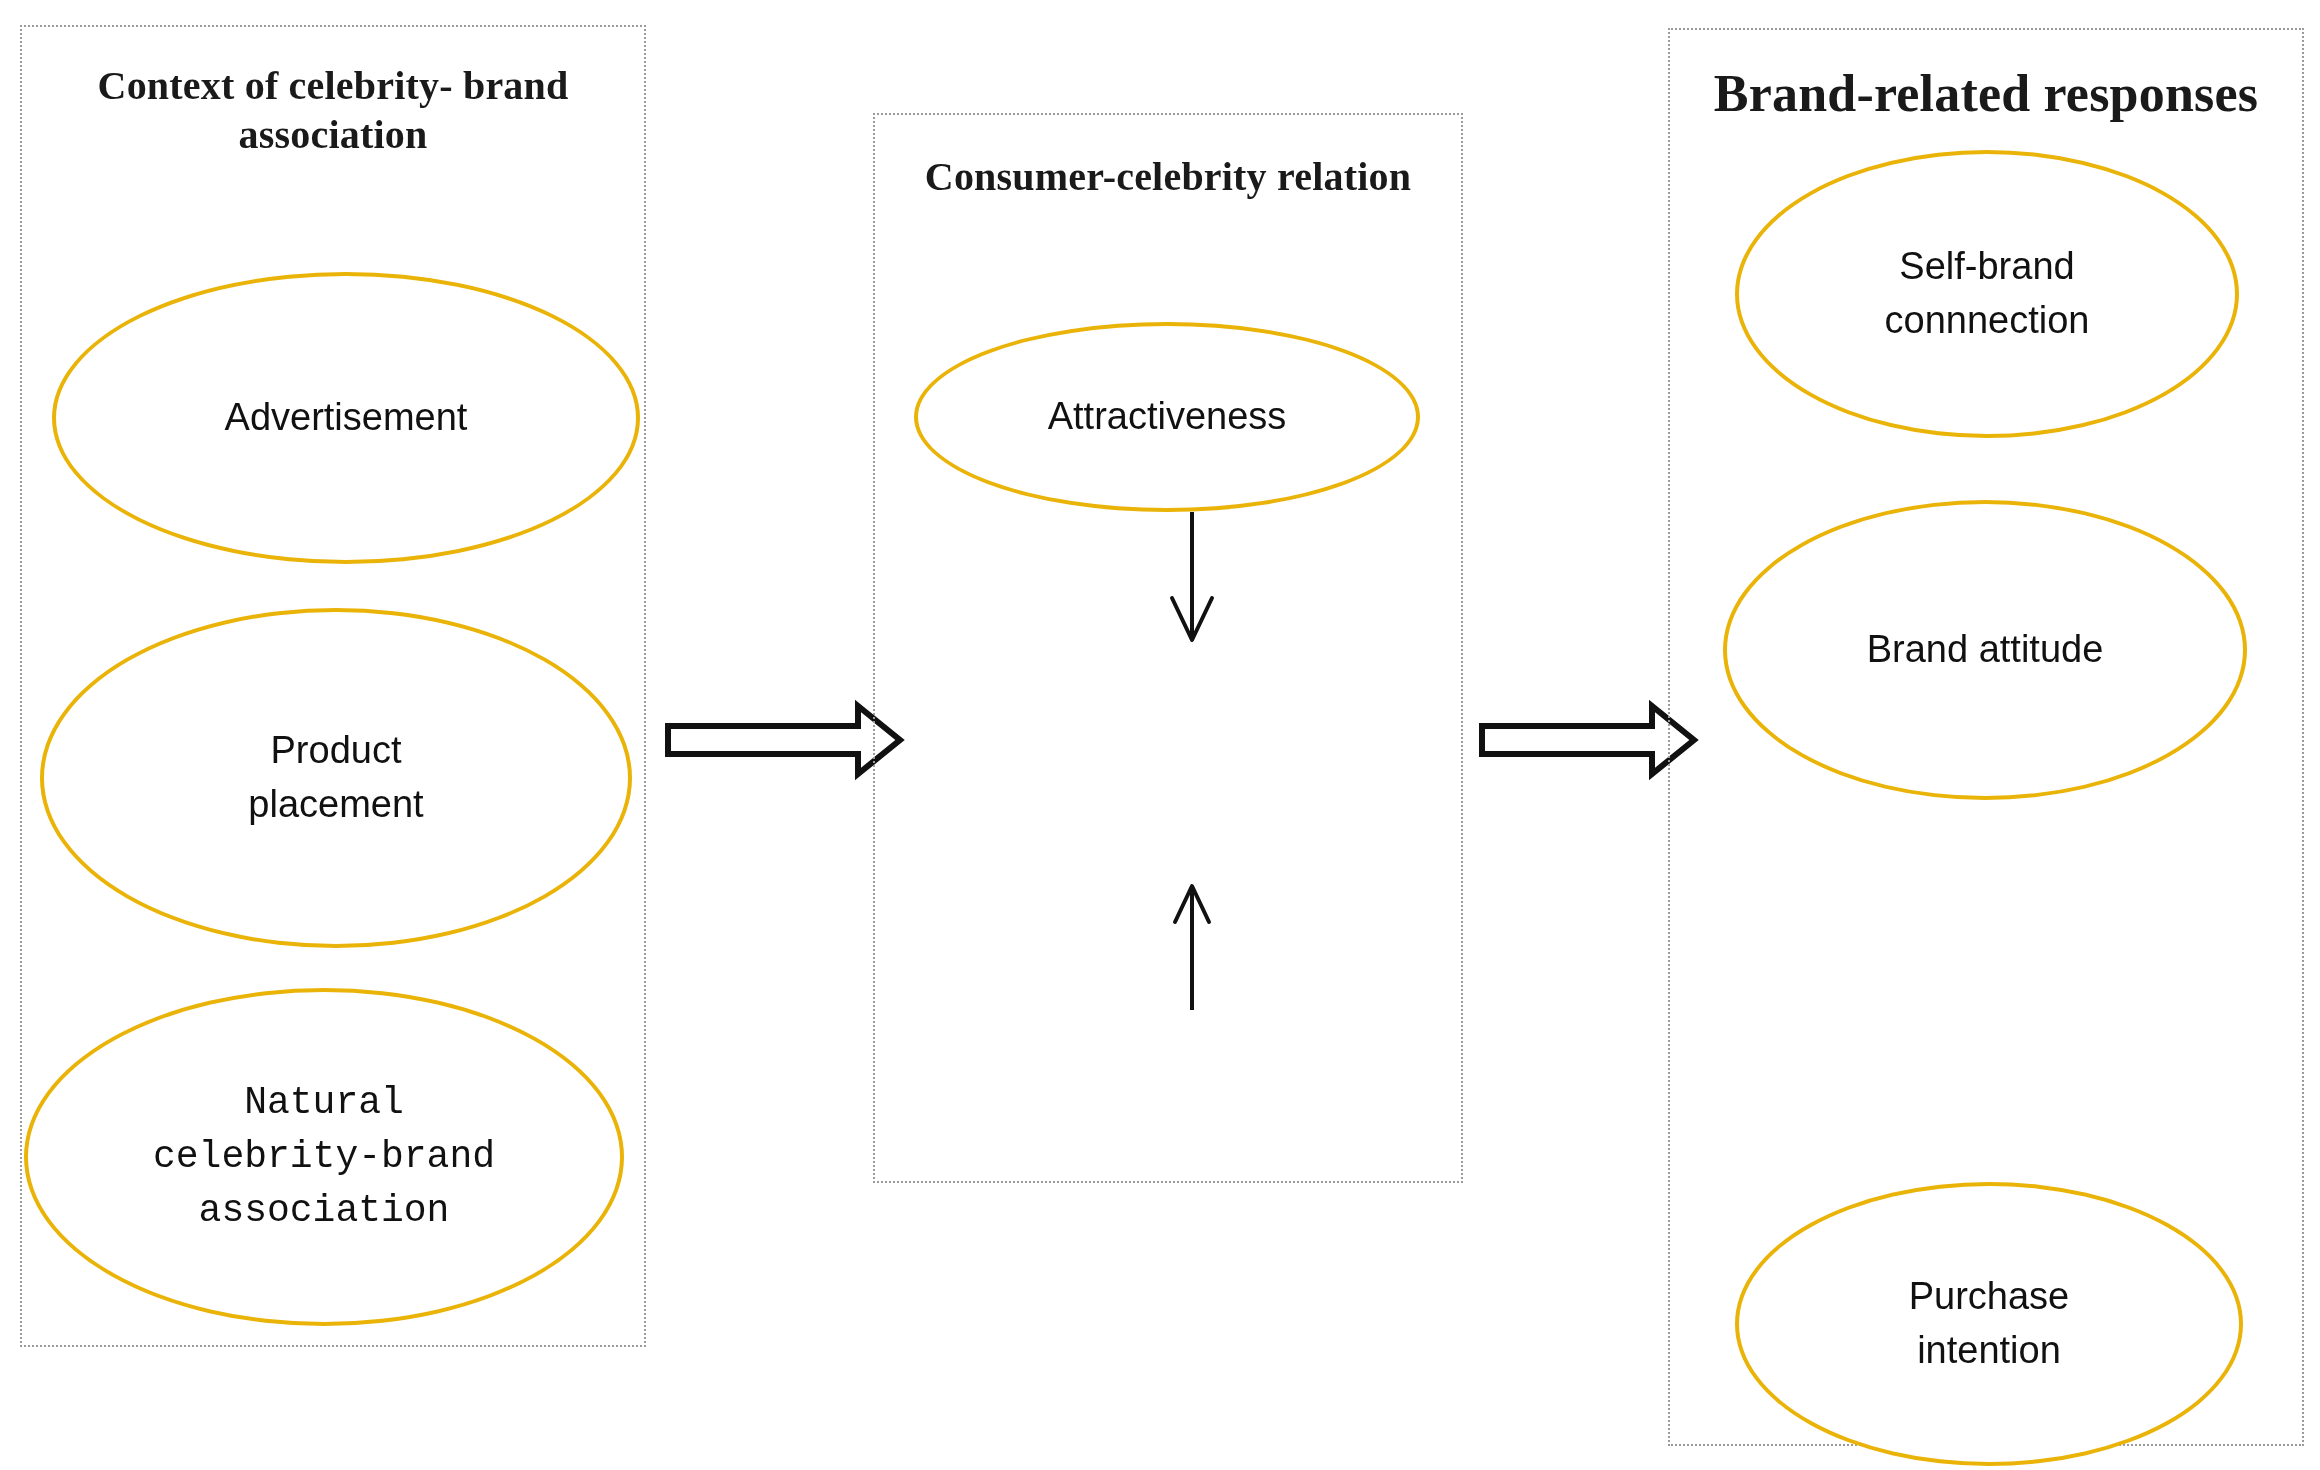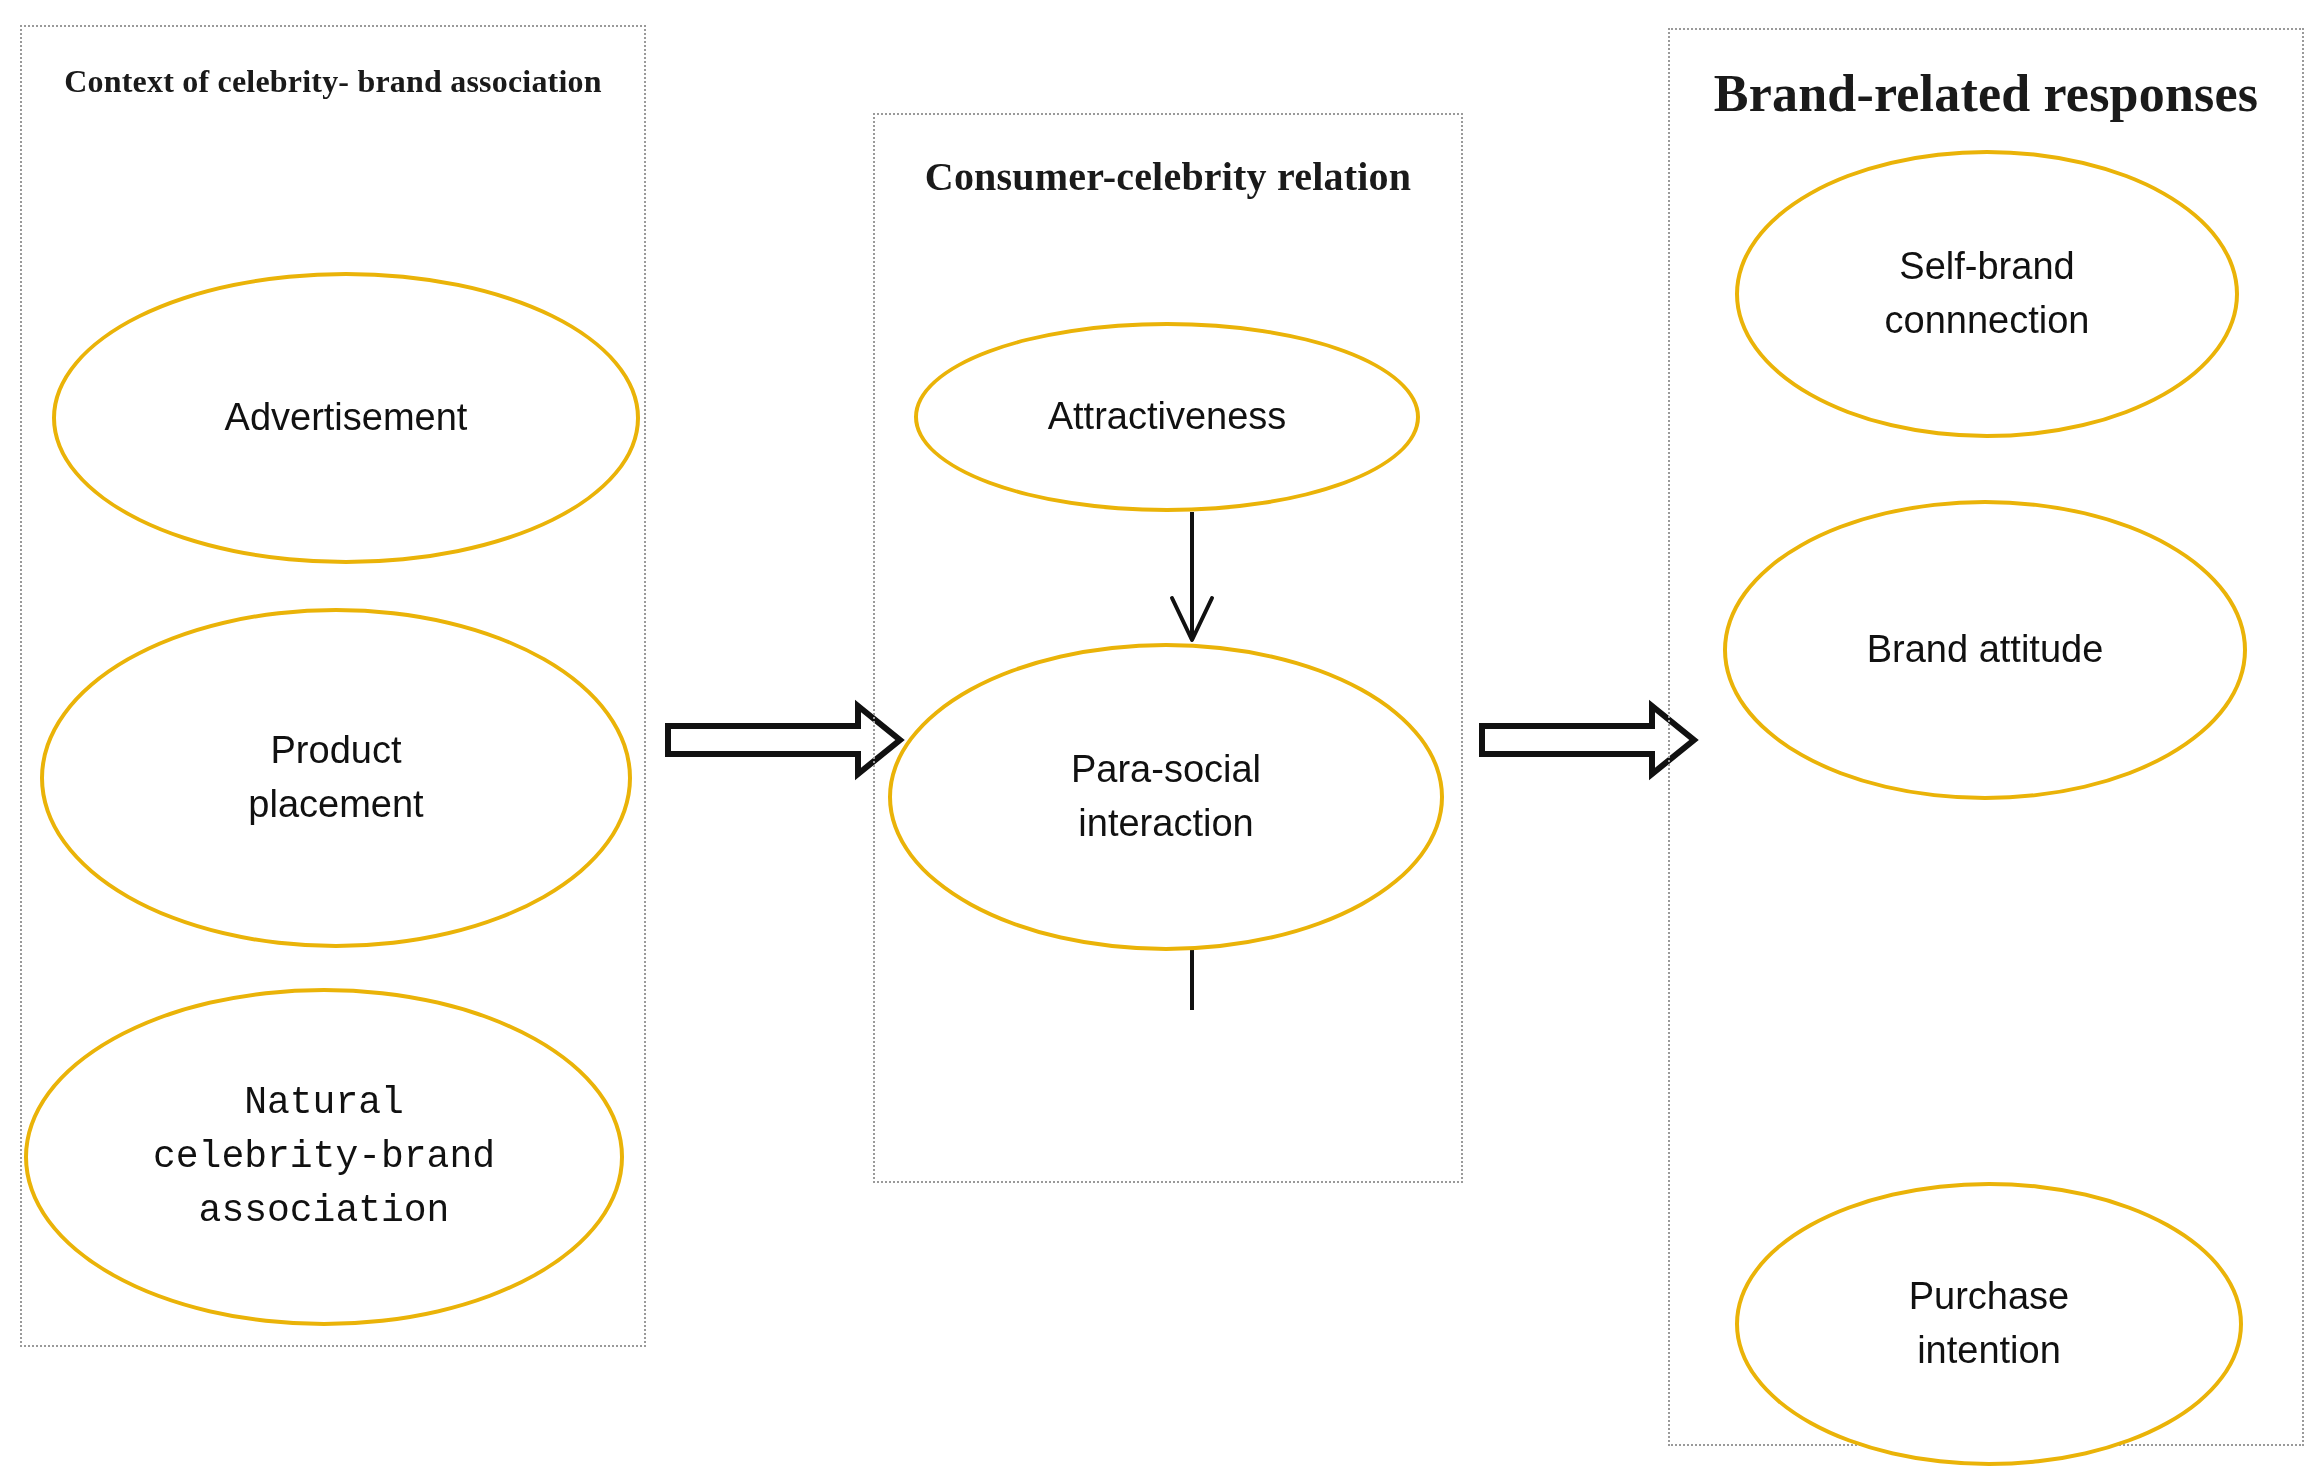--- a/index.html
+++ b/index.html
@@ -31,21 +31,21 @@
     position: absolute;
     left: 0;
     width: 100%;
     text-align: center;
     font-family: "Liberation Serif", serif;
     font-weight: 700;
     color: #1a1a1a;
     line-height: 1.22;
     letter-spacing: 0.2px;
   }
-  #title-context   { top: 35px;  font-size: 32px; }
+  #title-context   { top: 35px;  font-size: 40px; }
   #title-relation  { top: 38px;  font-size: 40px; }
   #title-responses { top: 32px;  font-size: 52px; }
 
   
   .node {
     position: absolute;
     box-sizing: border-box;
     border: 4px solid #eab308;
     border-radius: 50%;
     background: #ffffff;
@@ -138,24 +138,20 @@
   </div>
 
   <div class="panel" id="panel-relation">
     <div class="panel-title" id="title-relation">Consumer-celebrity relation</div>
   </div>
 
   <div class="node bold" id="node-attractiveness">
     <span class="node-label">Attractiveness</span>
   </div>
 
-  <div class="node" id="node-parasocial">
-    <span class="node-label">Para-social
-interaction</span>
-  </div>
 
 
   <div class="panel" id="panel-responses">
     <div class="panel-title" id="title-responses">Brand-related responses</div>
   </div>
 
   <div class="node" id="node-selfbrand">
     <span class="node-label">Self-brand
 connnection</span>
   </div>

